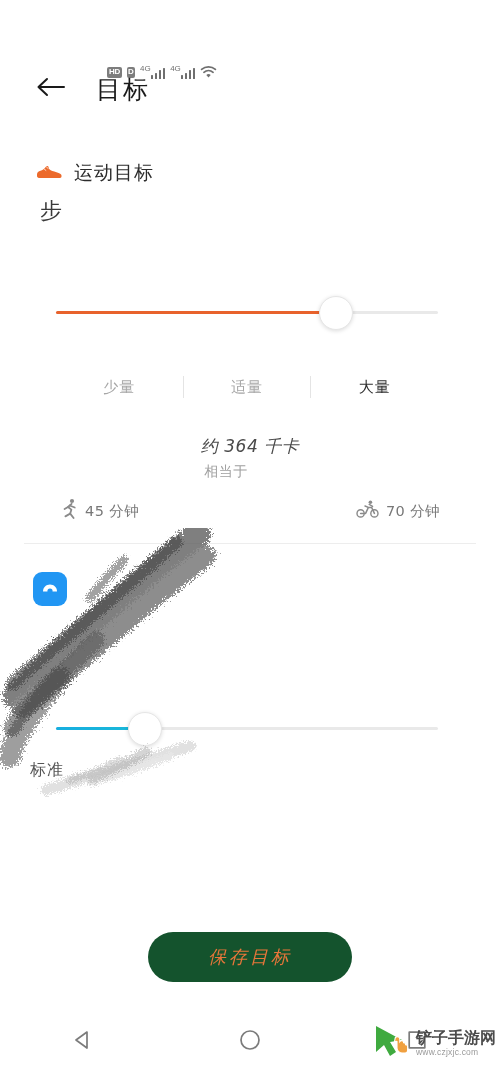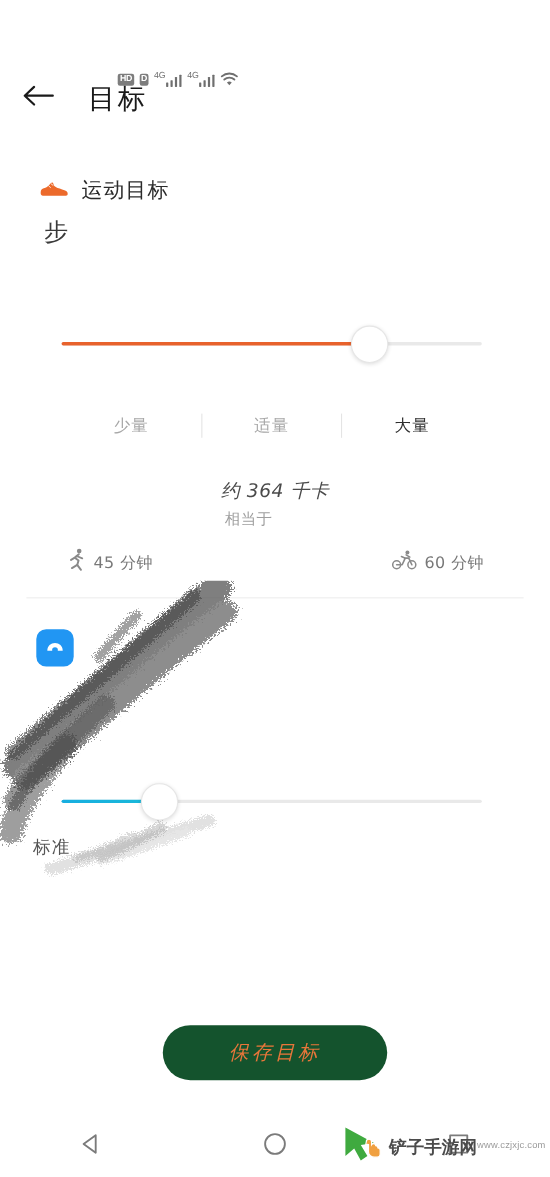--- a/index.html
+++ b/index.html
@@ -140,21 +140,21 @@
     margin-left: 2px;
   }
 
   
   .app-bar {
     position: absolute;
     left: 0; top: 58px;
     width: 500px; height: 62px;
     display: flex;
     align-items: center;
-    padding-left: 16px;
+    padding-left: 32px;
     box-sizing: border-box;
   }
   .back-btn {
     width: 38px; height: 38px;
     display: flex;
     align-items: center;
     justify-content: center;
     cursor: pointer;
   }
   .page-title {
@@ -398,21 +398,21 @@
   
   .watermark {
     position: absolute;
     right: 4px; bottom: 6px;
     display: flex;
     align-items: center;
     gap: 4px;
   }
   .wm-text {
     display: flex;
-    flex-direction: row;
+    flex-direction: column;
     line-height: 1;
     justify-content: space-between;
   }
   .wm-title {
     font-size: 16px;
     font-weight: bold;
     color: #4b4b4b;
     letter-spacing: 0px;
     font-family: "DejaVu Sans", "Liberation Sans", sans-serif;
   }
@@ -516,21 +516,21 @@
   <div class="equiv-item">
     <span>
       <svg width="24" height="20" viewBox="0 0 24 20">
         <circle cx="4.6" cy="14.4" r="3.6" stroke="#8a8a8a" stroke-width="1.4" fill="none"></circle>
         <circle cx="18.4" cy="14.4" r="3.6" stroke="#8a8a8a" stroke-width="1.4" fill="none"></circle>
         <circle cx="14.4" cy="3.2" r="1.8" fill="#8a8a8a"></circle>
         <path d="M4.6 14.4 L9.6 14.4 L12.4 8.4 L9 7 M12.4 8.4 L15.6 8.4 L18.4 14.4" stroke="#8a8a8a" stroke-width="1.5" fill="none" stroke-linecap="round" stroke-linejoin="round"></path>
         <path d="M13.2 5.4 L16.6 7.4" stroke="#8a8a8a" stroke-width="1.4" fill="none" stroke-linecap="round"></path>
       </svg>
     </span>
-    <span class="equiv-text">60 分钟</span>
+    <span class="equiv-text">70 分钟</span>
   </div>
 </div>
 
 <div class="divider"></div>
 
 <div class="sleep-icon">
   <svg width="22" height="18" viewBox="0 0 22 18">
     <path d="M4 11.5 C4 7.4 7.2 4.6 11 4.6 C14.8 4.6 18 7.4 18 11.5 Z" fill="#ffffff"></path>
     <circle cx="11" cy="11" r="2.6" fill="#2196f3"></circle>
   </svg>

